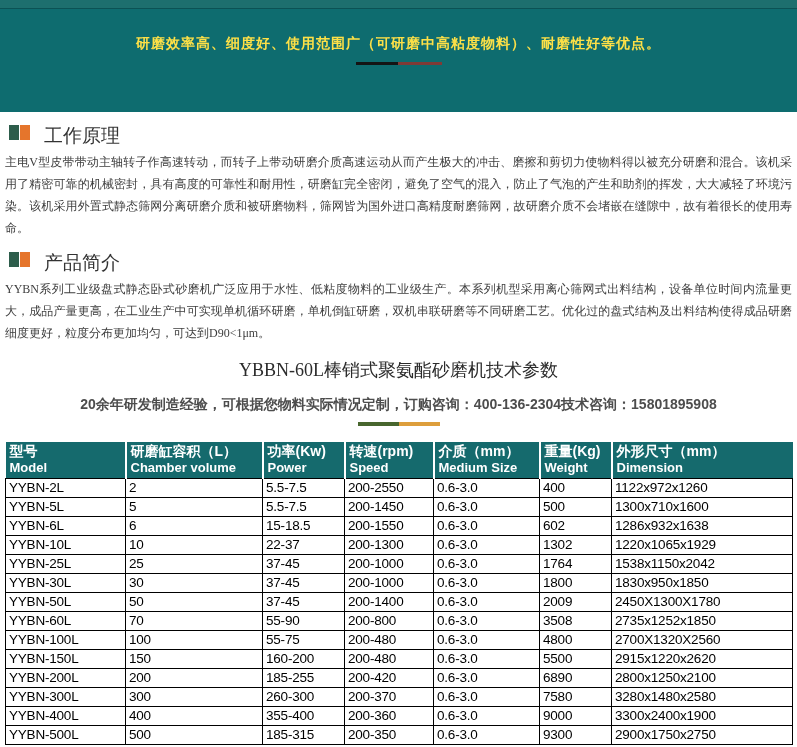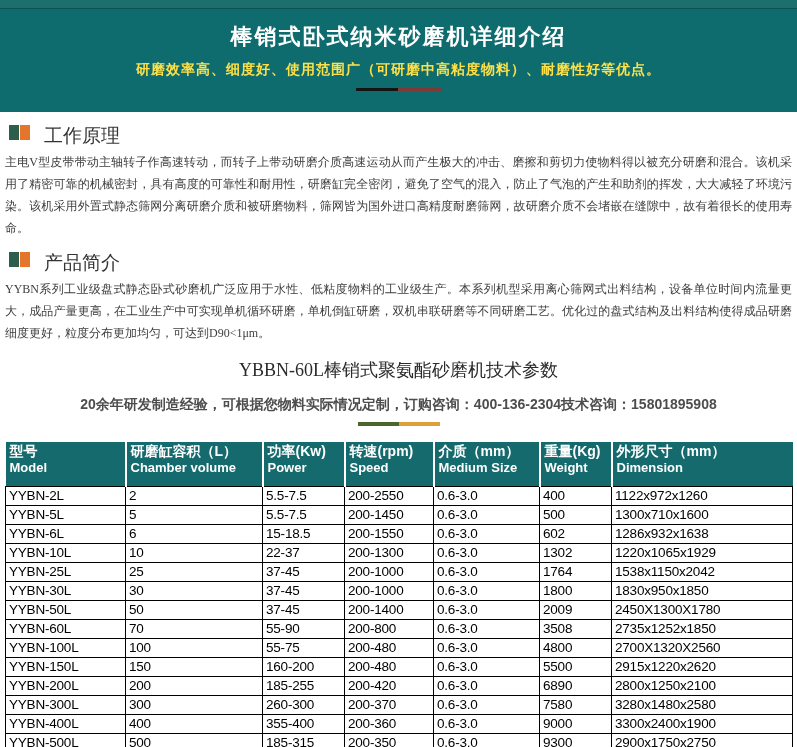--- a/index.html
+++ b/index.html
@@ -35,36 +35,35 @@
   .tech-block{text-align:center;margin-top:14px;}
   .tech-title{margin:16px;font-family:"Liberation Serif",serif;font-size:18px;font-weight:400;color:#2b2b2b;line-height:20px;}
   .tech-subtitle{margin:16px 0 0;font-size:14px;font-weight:bold;color:#4d4d4d;line-height:17px;}
   .tech-divider{margin:9px auto 0;width:82px;height:4px;display:flex;}
   .tseg{display:block;height:4px;width:41px;}
   .tseg.green{background:var(--tech-divider-green);}
   .tseg.gold{background:var(--tech-divider-gold);}
 
   table.specs{border-collapse:collapse;table-layout:fixed;width:787px;margin:16px 0 0 5px;}
   table.specs thead th{background:var(--table-header-bg);color:#fff;text-align:left;font-weight:bold;
-    padding:1px 0 2px 4px;border-right:2px solid #fff;vertical-align:top;height:44px;}
+    padding:1px 0 2px 4px;border-right:2px solid #fff;vertical-align:top;height:36px;}
   table.specs thead th:last-child{border-right:none;}
   th .zh{display:block;font-size:14px;line-height:17px;}
   th .en{display:block;font-size:13px;line-height:16px;}
   table.specs tbody td{border:1px solid var(--table-border);height:18px;line-height:18px;
     font-size:13.5px;color:#000;padding:0 0 0 3px;white-space:nowrap;overflow:hidden;letter-spacing:-0.2px;}
 </style>
 </head>
 <body>
 
 <div class="page">
 
   <div class="banner-top"></div>
 
   <header class="banner">
-    <h1>棒销式卧式纳米砂磨机详细介绍</h1>
     <p>研磨效率高、细度好、使用范围广（可研磨中高粘度物料）、耐磨性好等优点。</p>
     <div class="banner-divider">
       <span class="seg seg-dark"></span>
       <span class="seg seg-red"></span>
     </div>
   </header>
 
   <section class="section">
     <div class="sec-head">
       <span class="sq-icon">

